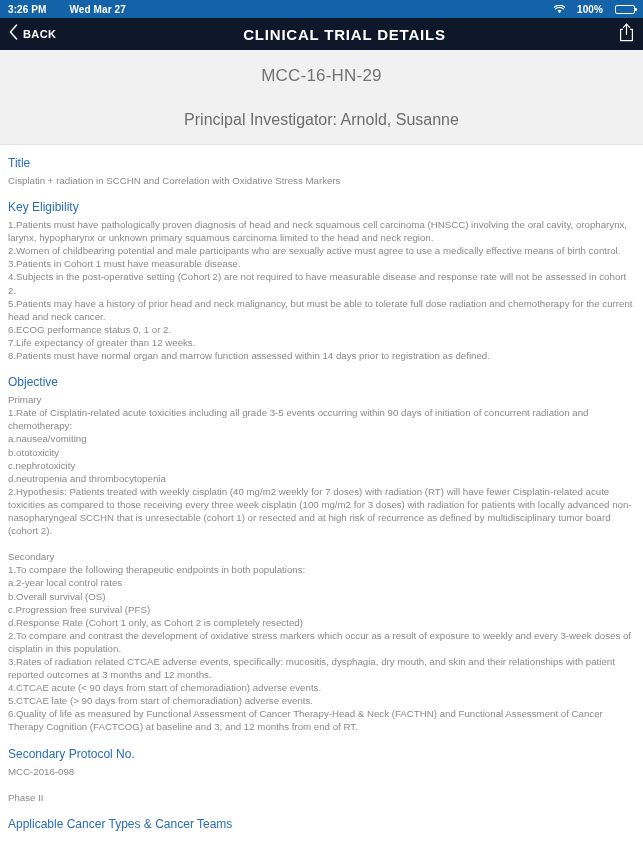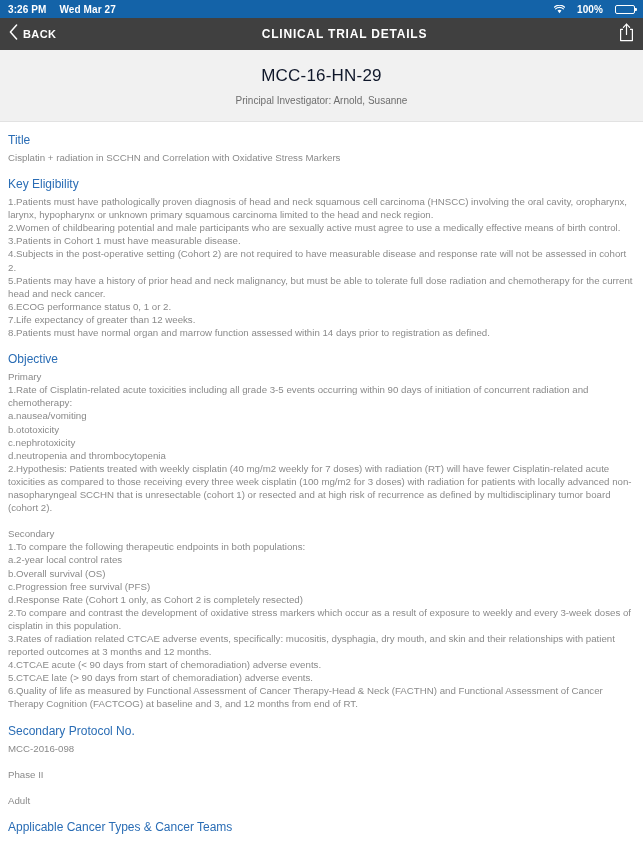--- a/index.html
+++ b/index.html
@@ -15,21 +15,21 @@
     height:18px;
     background:#1463a8;
     color:#ffffff;
     display:flex;
     align-items:center;
     padding:0 8px;
     font-size:10px;
     font-weight:bold;
     letter-spacing:.1px;
   }
-  .sb-left{ display:flex; align-items:center; gap:13px; }
+  .sb-left{ display:flex; align-items:center; gap:23px; }
   .sb-spacer{ flex:1; }
   .sb-right{ display:flex; align-items:center; gap:12px;justify-content:flex-end; }
   .wifi-icon{ display:inline-block; width:11px; height:9px; position:relative; }
   .wifi-icon svg{ display:block; }
   .battery{
     width:20px; height:9px;
     border:1px solid #ffffff;
     border-radius:2px;
     position:relative;
     padding:1px;
@@ -40,21 +40,21 @@
     right:-3px; top:2.5px;
     width:2px; height:3px;
     background:#ffffff;
     border-radius:0 1px 1px 0;
   }
   .battery-fill{ height:100%; background:#ffffff; border-radius:1px; }
 
   
   .navbar{
     height:32px;
-    background:#404040;
+    background:#0f172a;
     color:#ffffff;
     display:flex;
     align-items:center;
     padding:0 9px;
     position:relative;
   }
   .back-btn{
     display:flex;
     align-items:center;
     gap:5px;
@@ -64,21 +64,21 @@
   .chev{ display:block; }
   .back-label{
     font-size:11px;
     font-weight:bold;
     letter-spacing:.4px;
   }
   .nav-title{
     position:absolute;
     left:14px; right:0;
     text-align:center;
-    font-size:12px;
+    font-size:15px;
     font-weight:bold;
     letter-spacing:.8px;
     pointer-events:none;
     margin-left:32px;
   }
   .share-btn{
     margin-left:auto;
     z-index:2;
     cursor:pointer;
     display:flex;
@@ -86,28 +86,28 @@
   }
 
   
   .trial-header{
     background:#f1f1f1;
     border-bottom:1px solid #e2e2e2;
     padding:16px 0 15px;
     text-align:center;
   }
   .trial-id{
-    color:#0f172a;
+    color:#737373;
     font-size:17px;
     letter-spacing:.2px;
-    margin-bottom:9px;
+    margin-bottom:25px;
   }
   .trial-pi{
     color:#6e6e6e;
-    font-size:10px;
+    font-size:16px;
   }
 
   
   .content{
     padding:11px 8px 0;
   }
   .section{ margin-bottom:0; }
   .section-title{
     color:#2a6db5;
     font-size:12px;
@@ -216,21 +216,20 @@
   <div class="section">
     <div class="section-title">Secondary Protocol No.</div>
     <div class="section-body">MCC-2016-098</div>
   </div>
 
   <div class="section">
     <div class="section-body">Phase II</div>
   </div>
 
   <div class="section">
-    <div class="section-body">Adult</div>
   </div>
 
   <div class="section">
     <div class="section-title">Applicable Cancer Types &amp; Cancer Teams</div>
 
   </div>
 
 </div>
 
 </body></html>

